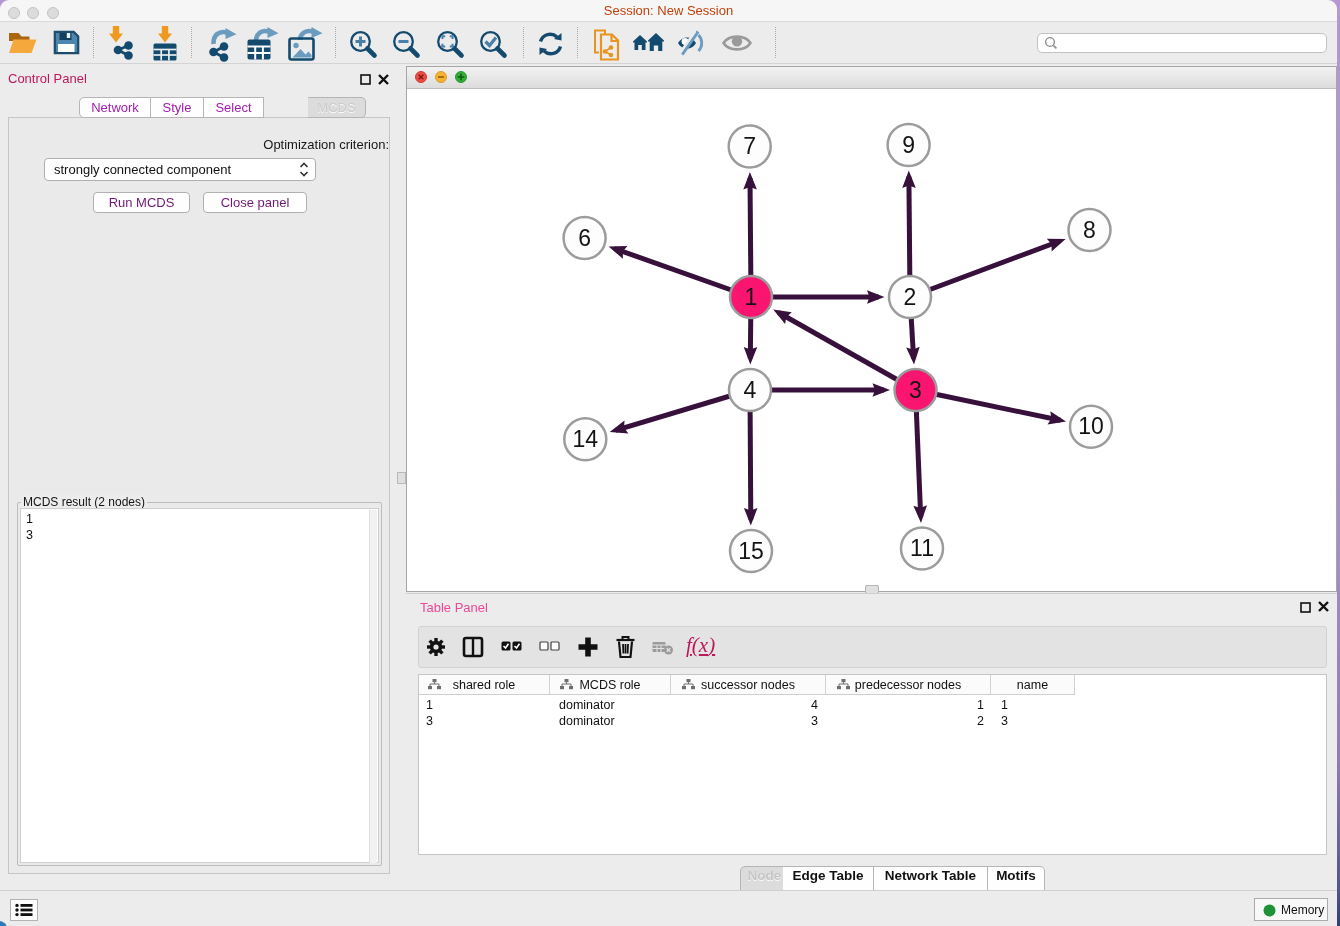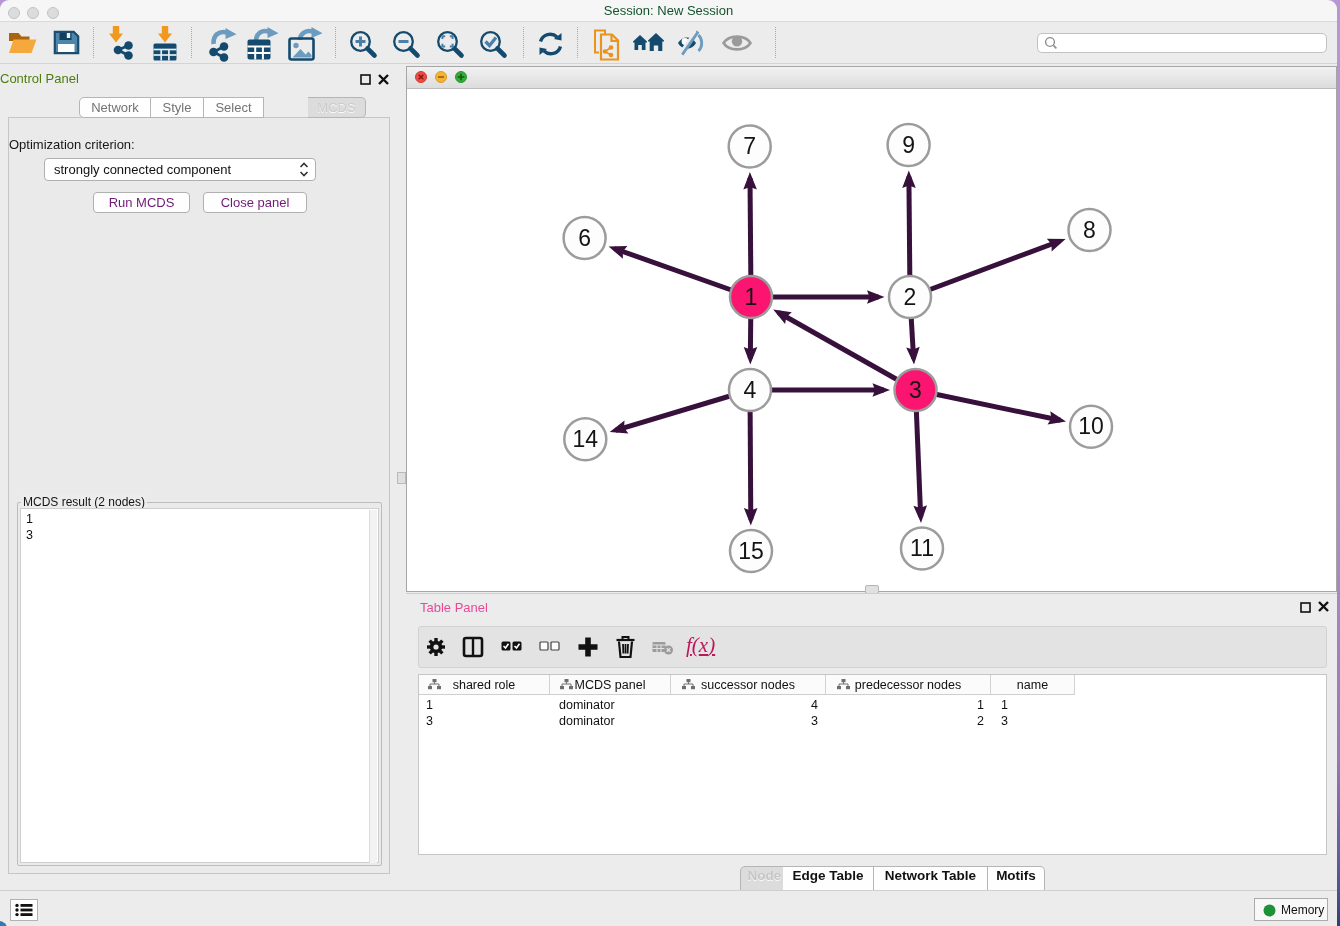--- a/index.html
+++ b/index.html
@@ -7,37 +7,37 @@
     font-family:"Liberation Sans",sans-serif;}
   .abs{position:absolute;}
   #win{position:absolute;left:0;top:2px;width:1337px;height:924px;background:#ececec;
     border-radius:9px 9px 0 0;}
   
   #titlebar{position:absolute;left:0;top:0;width:1337px;height:21px;background:#f6f6f6;
     border-radius:9px 9px 0 0;border-bottom:1px solid #dadada;}
   .tl{position:absolute;top:7px;width:12px;height:12px;border-radius:50%;
     background:#dcdcdc;border:1px solid #c3c3c3;box-sizing:border-box;}
   #wtitle{position:absolute;top:3px;left:0;width:1337px;text-align:center;
-    font-size:13px;color:#14532d;}
+    font-size:13px;color:#c2410c;}
   
   #toolbar{position:absolute;left:0;top:22px;width:1337px;height:41px;background:#ececec;
     border-bottom:1px solid #d4d4d4;}
   .sep{position:absolute;top:5px;height:31px;width:0;border-left:1px dotted #a8a8a8;}
   #search{position:absolute;left:1037px;top:11px;width:288px;height:18px;background:#fff;
     border:1px solid #c2c2c2;border-radius:5px;}
   
-  #cp-title{position:absolute;left:0;top:71px;font-size:13px;color:#4d7c0f;}
+  #cp-title{position:absolute;left:8px;top:71px;font-size:13px;color:#be185d;}
   .cticon{position:absolute;top:74px;}
   #cp-body{position:absolute;left:8px;top:117px;width:382px;height:757px;
     background:#eaeaea;border:1px solid #c6c6c6;box-sizing:border-box;}
   .tab{position:absolute;top:97px;height:21px;box-sizing:border-box;background:#fefefe;
-    border:1px solid #b5b5b5;font-size:13px;font-weight:400;color:#737373;
+    border:1px solid #b5b5b5;font-size:13px;font-weight:400;color:#a21caf;
     text-align:center;line-height:19px;}
   .tabsel{background:#dcdcdc;color:#cbcbcb;text-shadow:0 1px 0 #fafafa;margin-left:44px;}
-  #optlabel{position:absolute;left:9px;top:137px;width:380px;text-align:left;
+  #optlabel{position:absolute;left:9px;top:137px;width:380px;text-align:right;
     font-size:13px;color:#161616;}
   #combo{position:absolute;left:44px;top:158px;width:272px;height:23px;background:#fff;
     border:1px solid #b0b0b0;border-radius:4px;box-sizing:border-box;}
   #combo span{position:absolute;left:9px;top:3px;font-size:13px;color:#111;}
   .btn{position:absolute;top:192px;height:21px;background:#fefefe;border:1px solid #b0b0b0;
     border-radius:4px;box-sizing:border-box;font-size:13px;color:#701a75;text-align:center;
     line-height:19px;}
   #fieldset{position:absolute;left:17px;top:502px;width:365px;height:364px;
     border:1px solid #bdbdbd;border-radius:2px;box-sizing:border-box;}
   #fslegend{position:absolute;left:21px;top:495px;font-size:12px;color:#141414;
@@ -414,21 +414,21 @@
       <line x1="9" y1="5" x2="9" y2="12"></line>
       <line x1="0.5" y1="8.5" x2="13.5" y2="8.5"></line>
     </g>
   <circle cx="16.5" cy="10" r="4.5" fill="#9b9b9b"></circle>
   <path d="M14.7 8.2 L18.3 11.8 M18.3 8.2 L14.7 11.8" stroke="#e3e3e3" stroke-width="1.3"></path>
   </svg>
 <div class="abs" style="left:686px;top:633px;font-family:'Liberation Serif',serif;font-style:italic;font-size:21px;color:#be185d;text-decoration:underline;"><i>f</i>(<i>x</i>)</div>
 
 <div id="tbl"></div>
 <div class="th" style="left:419px;top:675px;width:131px;background:#fbfbfb;border-bottom:1px solid #cfcfcf;">shared role</div>
-<div class="th" style="left:550px;top:675px;width:121px;background:#fbfbfb;border-bottom:1px solid #cfcfcf;">MCDS panel</div>
+<div class="th" style="left:550px;top:675px;width:121px;background:#fbfbfb;border-bottom:1px solid #cfcfcf;">MCDS role</div>
 <div class="th" style="left:671px;top:675px;width:155px;background:#fbfbfb;border-bottom:1px solid #cfcfcf;">successor nodes</div>
 <div class="th" style="left:826px;top:675px;width:165px;background:#fbfbfb;border-bottom:1px solid #cfcfcf;">predecessor nodes</div>
 <div class="th" style="left:991px;top:675px;width:84px;background:#fbfbfb;border-bottom:1px solid #cfcfcf;">name</div>
 <svg class="abs" style="left:428px;top:679px;" width="13" height="11" viewBox="0 0 13 11">
     <g fill="#6e6e6e">
       <rect x="4.5" y="0" width="4" height="3.2"></rect>
       <rect x="0" y="7" width="4" height="3.2"></rect>
       <rect x="9" y="7" width="4" height="3.2"></rect>
     </g>
     <path d="M6.5 3.2 V5 M2 7 V5 H11 V7" stroke="#6e6e6e" fill="none" stroke-width="1"></path>

